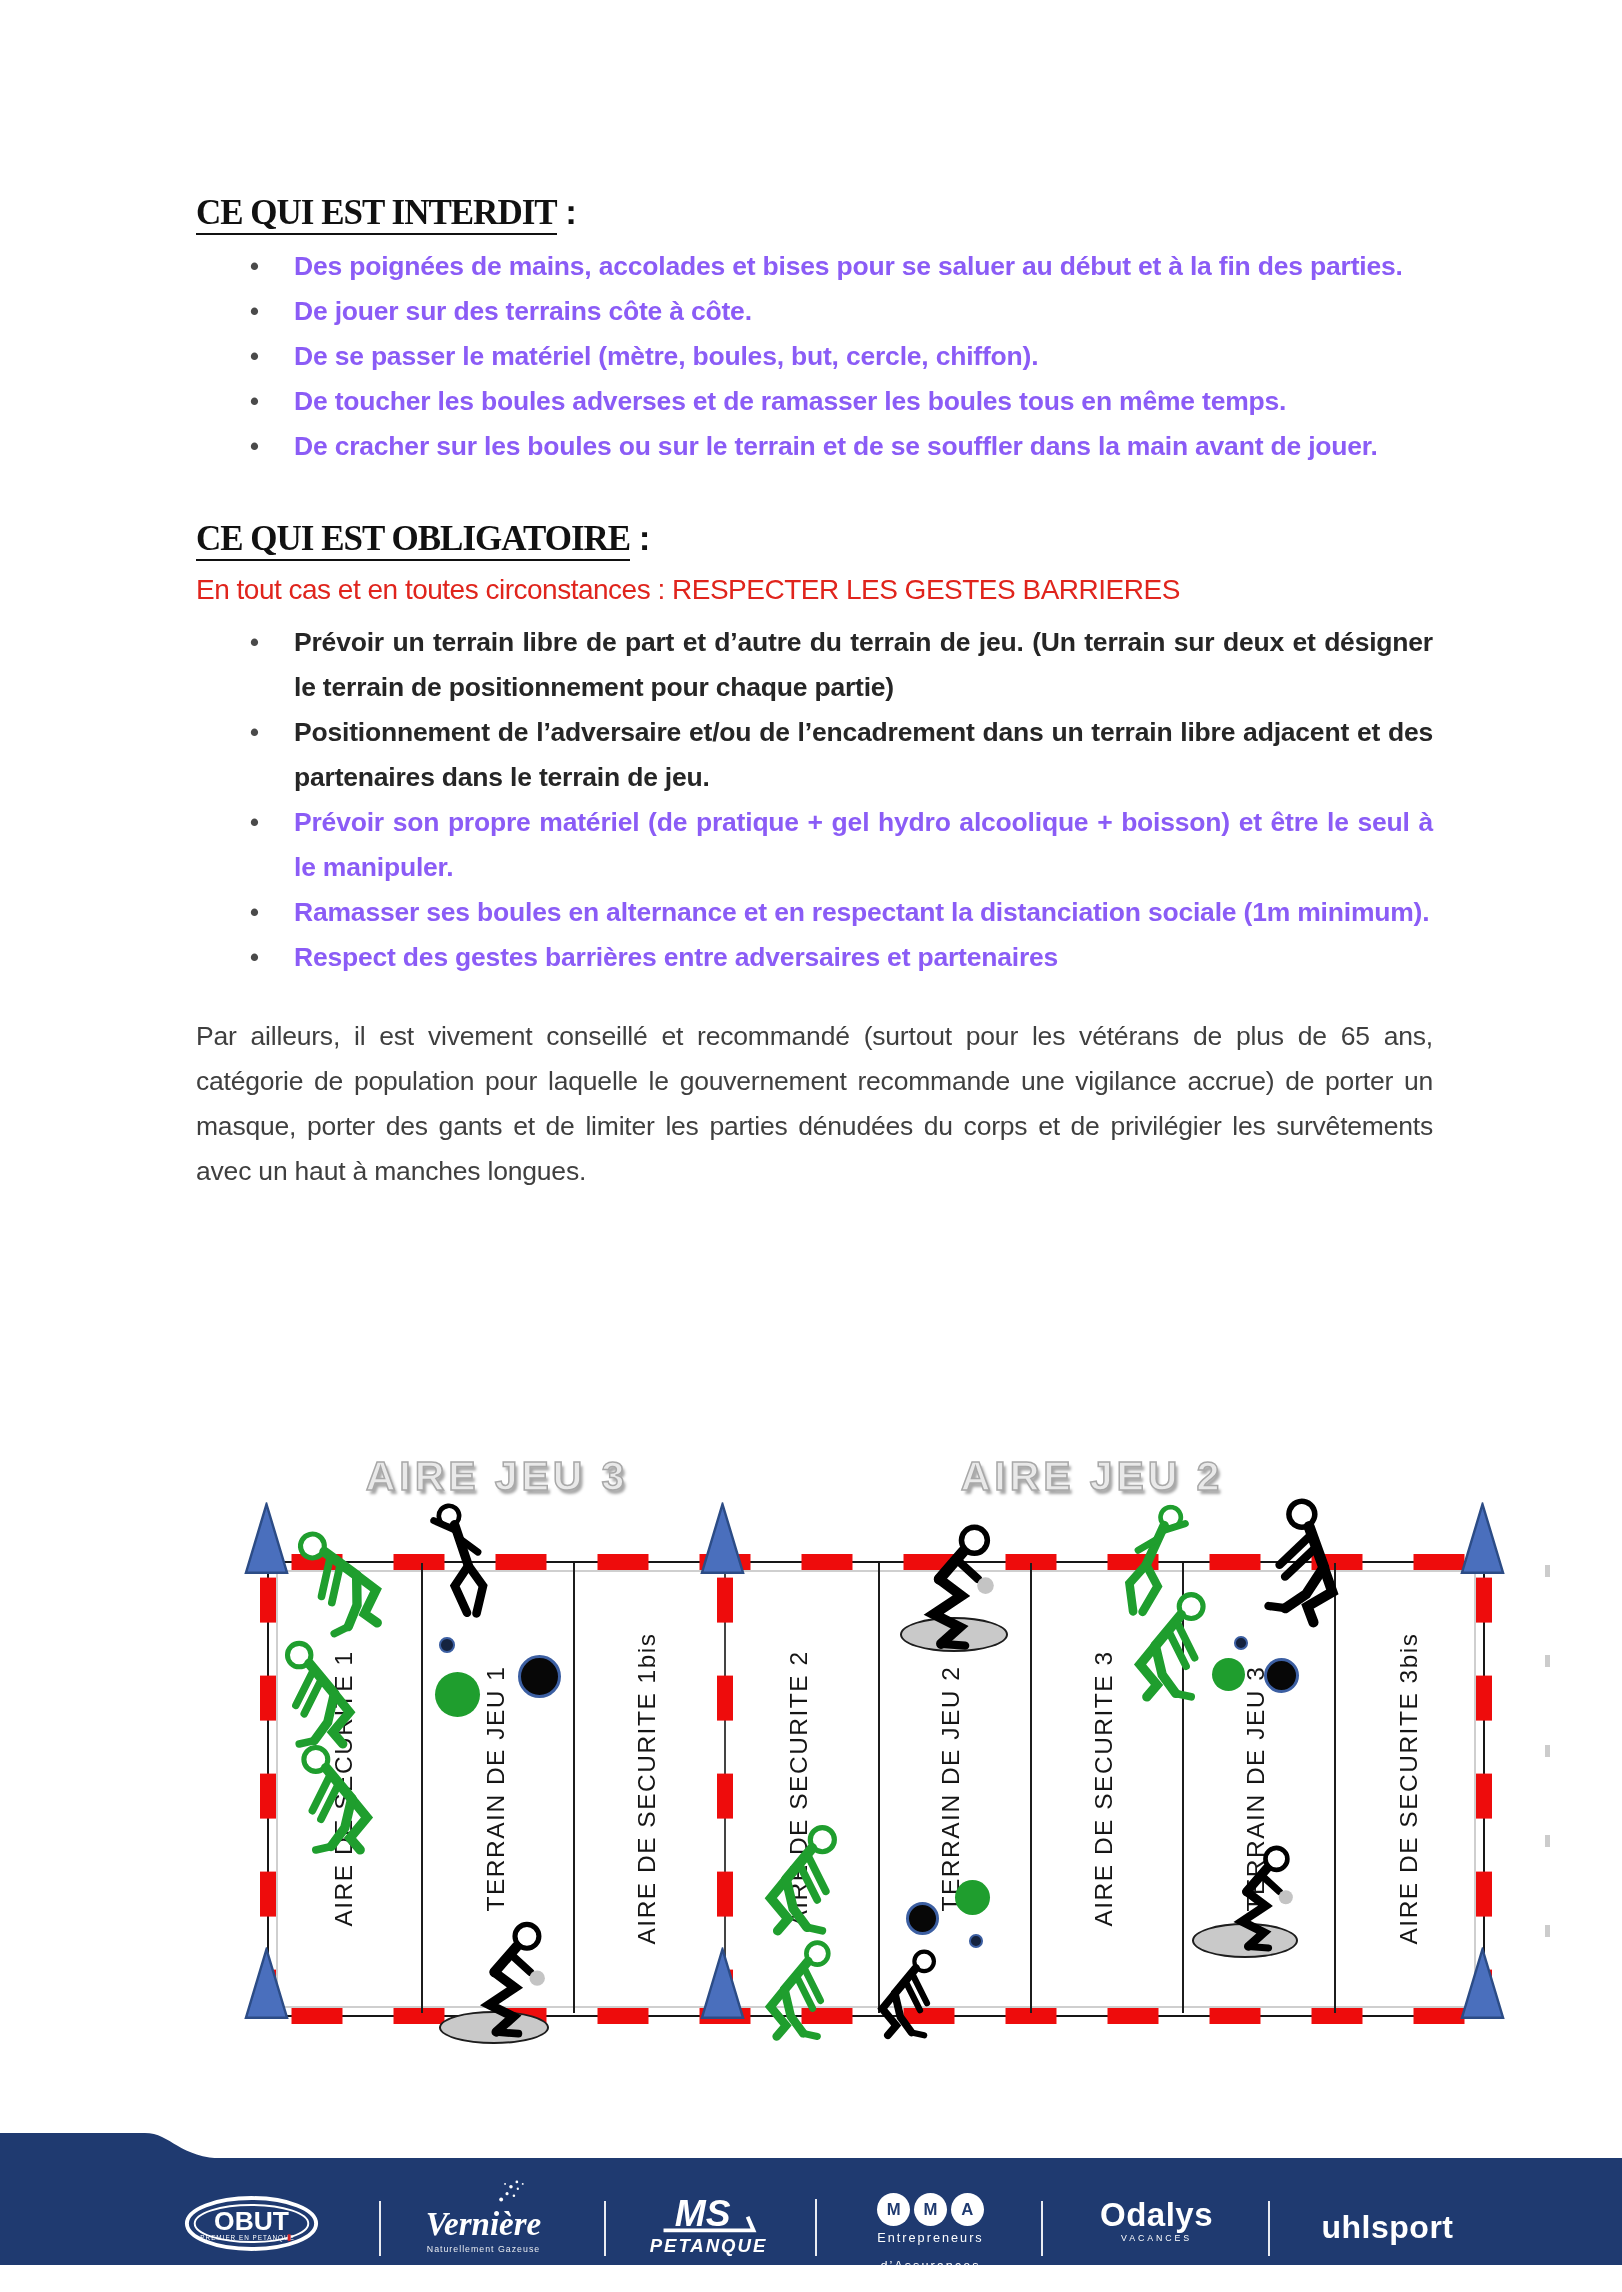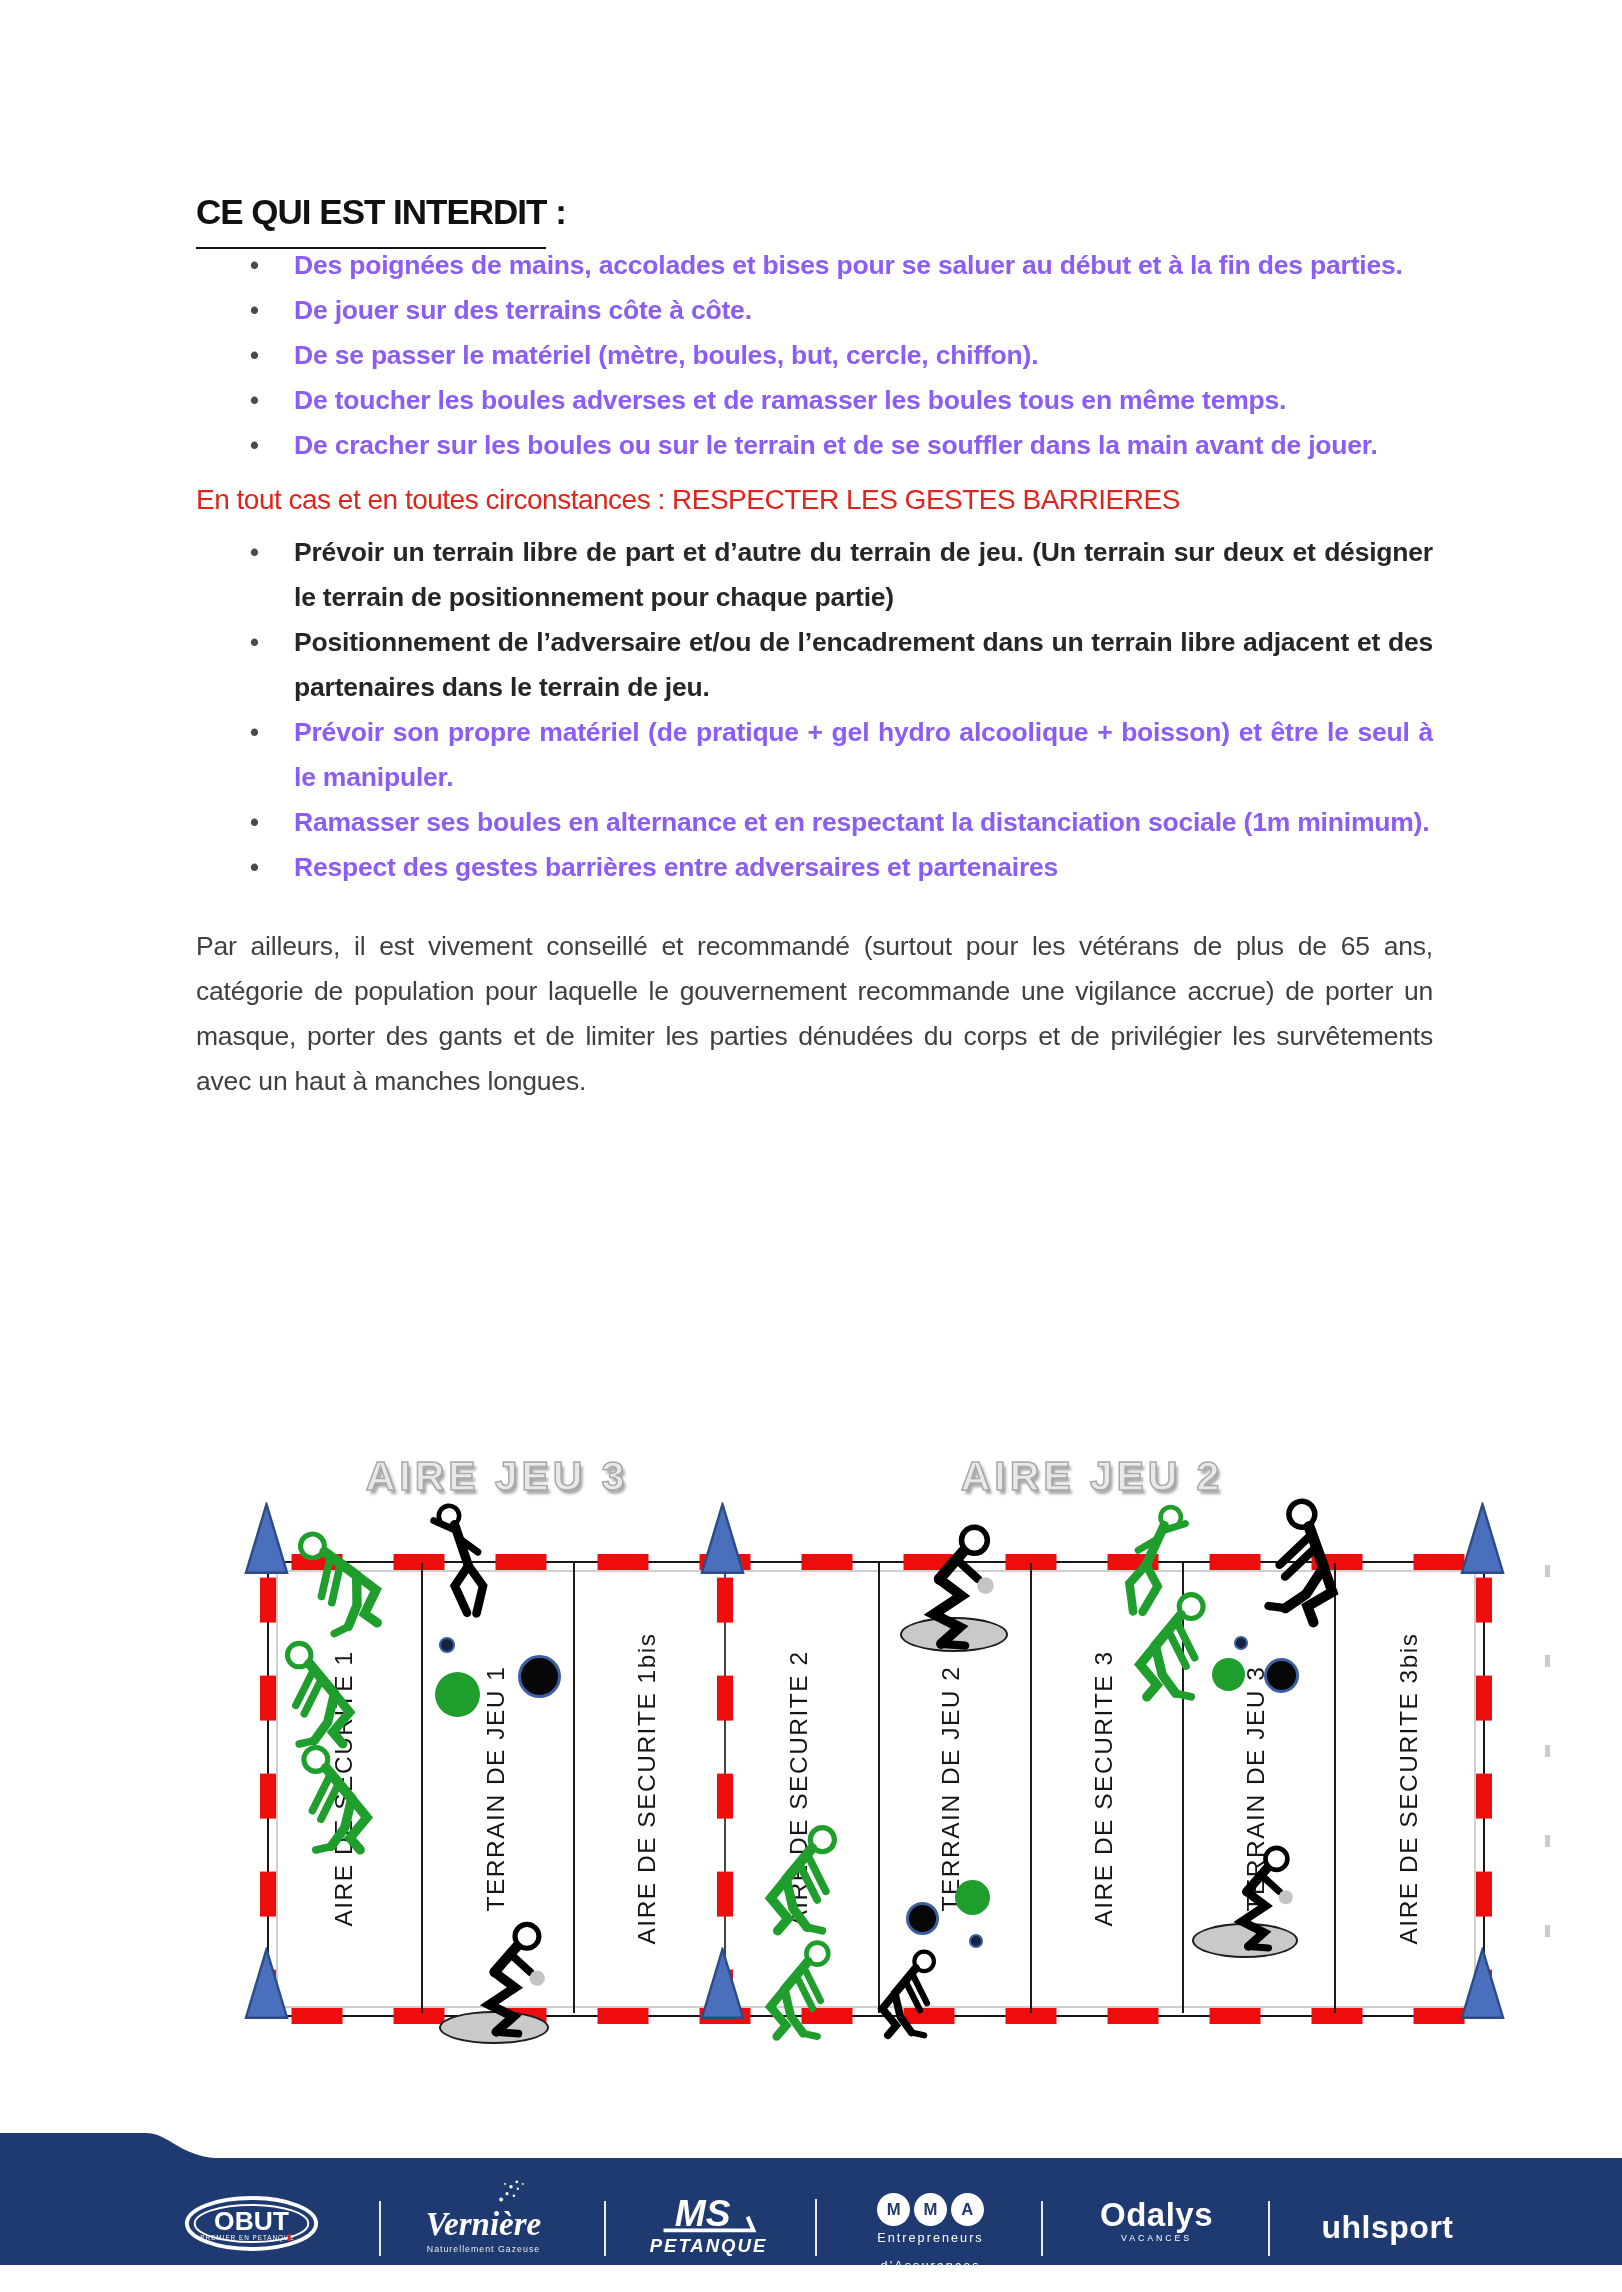--- a/index.html
+++ b/index.html
@@ -6,21 +6,21 @@
   .page {
     position:relative; width:1622px; height:2293px; background:#ffffff;
     overflow:hidden; font-family:"Liberation Sans", sans-serif;
   }
   
   .content { position:absolute; left:196px; top:192px; width:1237px; }
   .sec-heading {
     margin:0; font-size:35px; line-height:39px; font-weight:bold; color:#111;
     letter-spacing:-1px;
   }
-  .sec-heading .u { border-bottom:2.9px solid #111; padding-bottom:16px; }
+  .sec-heading .u { border-bottom:2.9px solid #111; padding-bottom:1px;font-family:Liberation Serif, serif; }
   .sec-heading.second { margin-top:49px; }
   .notice { margin:11.8px 0 0 0; font-size:28px; line-height:39px; color:#e0241c; letter-spacing:-0.5px; }
   ul.bullets { margin:11.8px 0 0 0; padding:0; list-style:none; }
   ul.bullets li {
     position:relative; padding-left:98px; text-align:justify;
     font-size:26.5px; line-height:45px; color:#8b5cf6; letter-spacing:-0.2px;font-weight:bold;
   }
   ul.bullets li::before {
     content:"\2022"; position:absolute; left:54px; top:0; color:#4a4a4a; font-size:25.5px;
   }
@@ -135,20 +135,21 @@
 
     <h2 class="sec-heading"><span class="u">CE QUI EST INTERDIT</span><span> :</span></h2>
     <ul class="bullets">
       <li>Des poignées de mains, accolades et bises pour se saluer au début et à la fin des parties.</li>
       <li>De jouer sur des terrains côte à côte.</li>
       <li>De se passer le matériel (mètre, boules, but, cercle, chiffon).</li>
       <li>De toucher les boules adverses et de ramasser les boules tous en même temps.</li>
       <li>De cracher sur les boules ou sur le terrain et de se souffler dans la main avant de jouer.</li>
     </ul>
 
+    <h2 class="sec-heading second"><span class="u">CE QUI EST OBLIGATOIRE</span><span> :</span></h2>
     <p class="notice">En tout cas et en toutes circonstances : RESPECTER LES GESTES BARRIERES</p>
     <ul class="bullets">
       <li class="bold">Prévoir un terrain libre de part et d’autre du terrain de jeu. (Un terrain sur deux et désigner le terrain de positionnement pour chaque partie)</li>
       <li class="bold">Positionnement de l’adversaire et/ou de l’encadrement dans un terrain libre adjacent et des partenaires dans le terrain de jeu.</li>
       <li>Prévoir son propre matériel (de pratique + gel hydro alcoolique + boisson) et être le seul à le manipuler.</li>
       <li>Ramasser ses boules en alternance et en respectant la distanciation sociale (1m minimum).</li>
       <li>Respect des gestes barrières entre adversaires et partenaires</li>
     </ul>
 
     <p class="para">Par ailleurs, il est vivement conseillé et recommandé (surtout pour les vétérans de plus de 65 ans, catégorie de population pour laquelle le gouvernement recommande une vigilance accrue) de porter un masque, porter des gants et de limiter les parties dénudées du corps et de privilégier les survêtements avec un haut à manches longues.</p>

